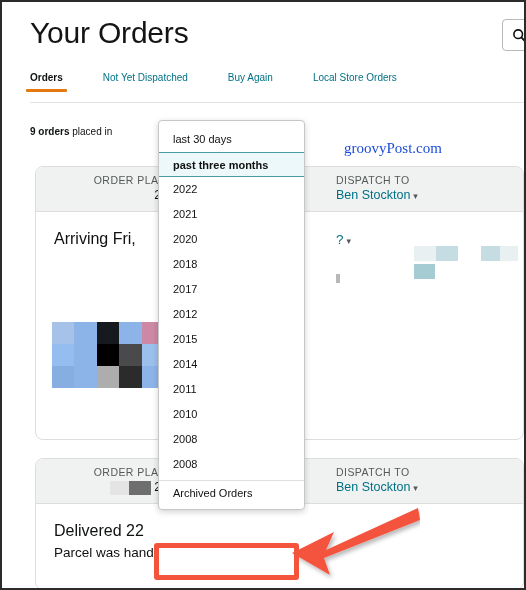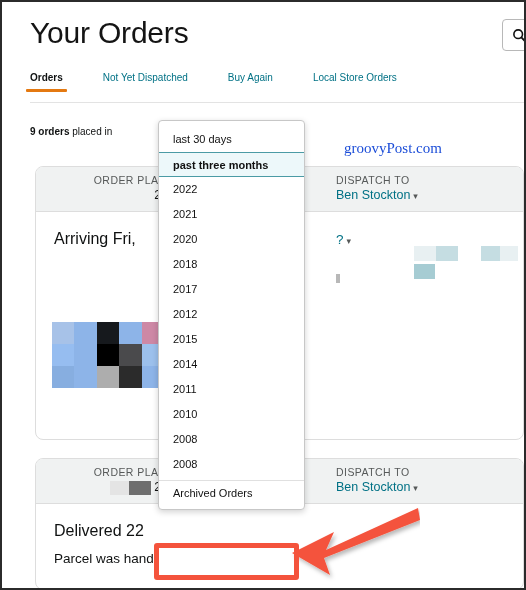--- a/index.html
+++ b/index.html
@@ -93,21 +93,21 @@
   }
   .head-value.link { color: #007185; }
   .col-placed { position: absolute; left: 18px; top: 6px; text-align: right; width: 128px; }
   .col-dispatch { position: absolute; left: 300px; top: 6px; justify-content: center; }
   .chev { font-size: 9px; color: #565959; margin-left: 3px; }
 
   .card-body { padding: 16px 18px 10px 18px; position: relative; }
   .status-line {
     font-size: 16px; font-weight: normal; color: #0f1111; line-height: 22px;
   }
-  .sub-line { font-size: 13.5px; color: #0f1111; margin-top: 9px; }
+  .sub-line { font-size: 13.5px; color: #0f1111; margin-top: 3px; }
   .inline-link { color: #007185; font-size: 13.5px; }
 
   
   #thumb {
     position: absolute; left: 16px; top: 110px;
     width: 112px; height: 66px;
     display: grid;
     grid-template-columns: repeat(5, 1fr);
     grid-template-rows: repeat(3, 1fr);
   }

